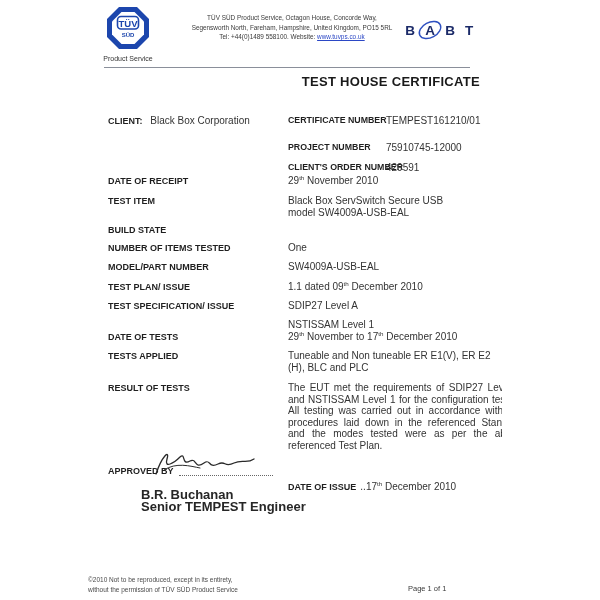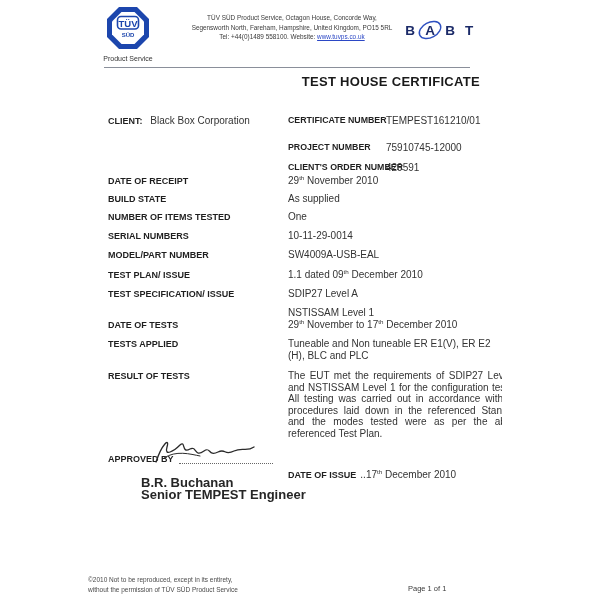--- a/index.html
+++ b/index.html
@@ -102,35 +102,37 @@
       <div class="c1"></div>
       <div class="c2">CLIENT'S ORDER NUMBER</div>
       <div class="c3">429591</div>
     </div>
 
     <div class="frow" style="">
       <div class="lbl">DATE OF RECEIPT</div>
       <div class="val"><span>29</span><sup>th</sup><span> November 2010</span></div>
     </div>
 
+    <div class="frow" style="margin-top:8px">
+      <div class="lbl">TEST ITEM</div>
+      <div class="val">
+        <div class="ln">Black Box ServSwitch Secure USB</div>
+        <div class="ln">model SW4009A-USB-EAL</div>
+      </div>
+    </div>
 
     <div class="frow" style="margin-top:6px">
       <div class="lbl">BUILD STATE</div>
-      <div class="val">As supplied</div>
     </div>
 
     <div class="frow" style="margin-top:6px">
       <div class="lbl">NUMBER OF ITEMS TESTED</div>
       <div class="val">One</div>
     </div>
 
-    <div class="frow" style="margin-top:7px">
-      <div class="lbl">SERIAL NUMBERS</div>
-      <div class="val">10-11-29-0014</div>
-    </div>
 
     <div class="frow" style="margin-top:7px">
       <div class="lbl">MODEL/PART NUMBER</div>
       <div class="val">SW4009A-USB-EAL</div>
     </div>
 
     <div class="frow" style="margin-top:8px">
       <div class="lbl">TEST PLAN/ ISSUE</div>
       <div class="val"><span>1.1 dated 09</span><sup>th</sup><span> December 2010</span></div>
     </div>

